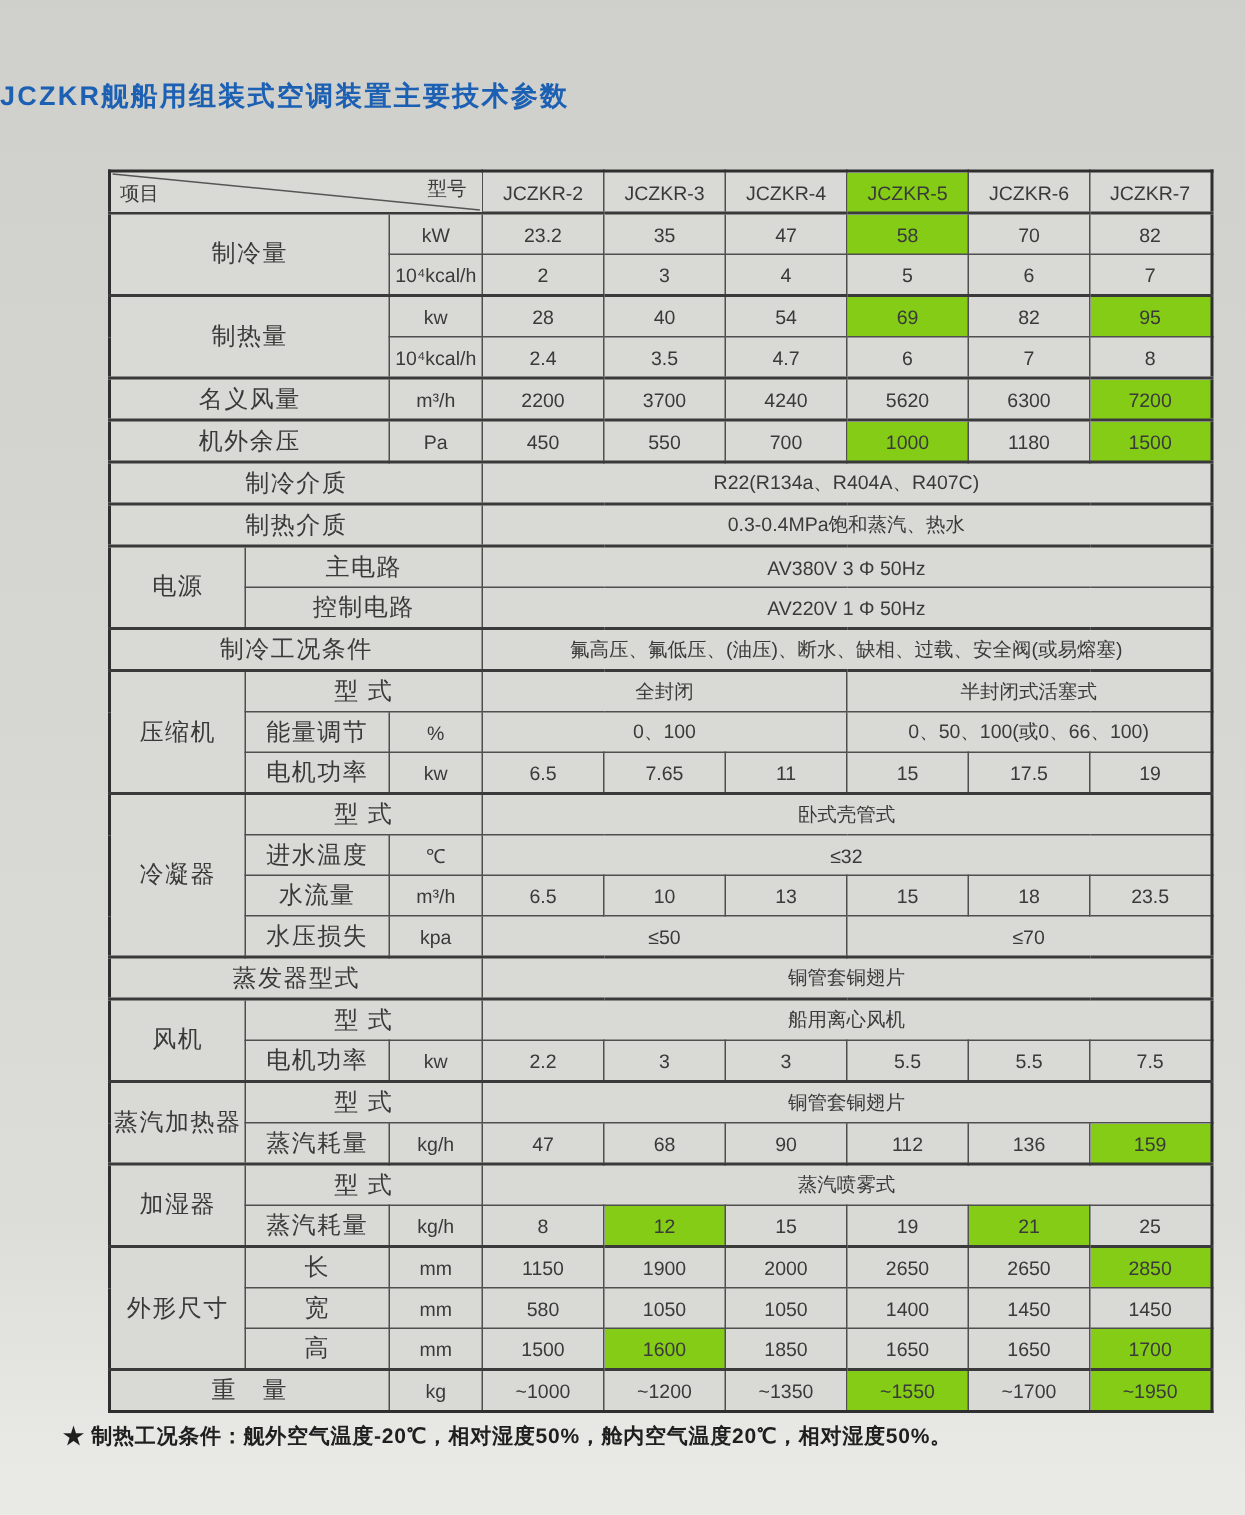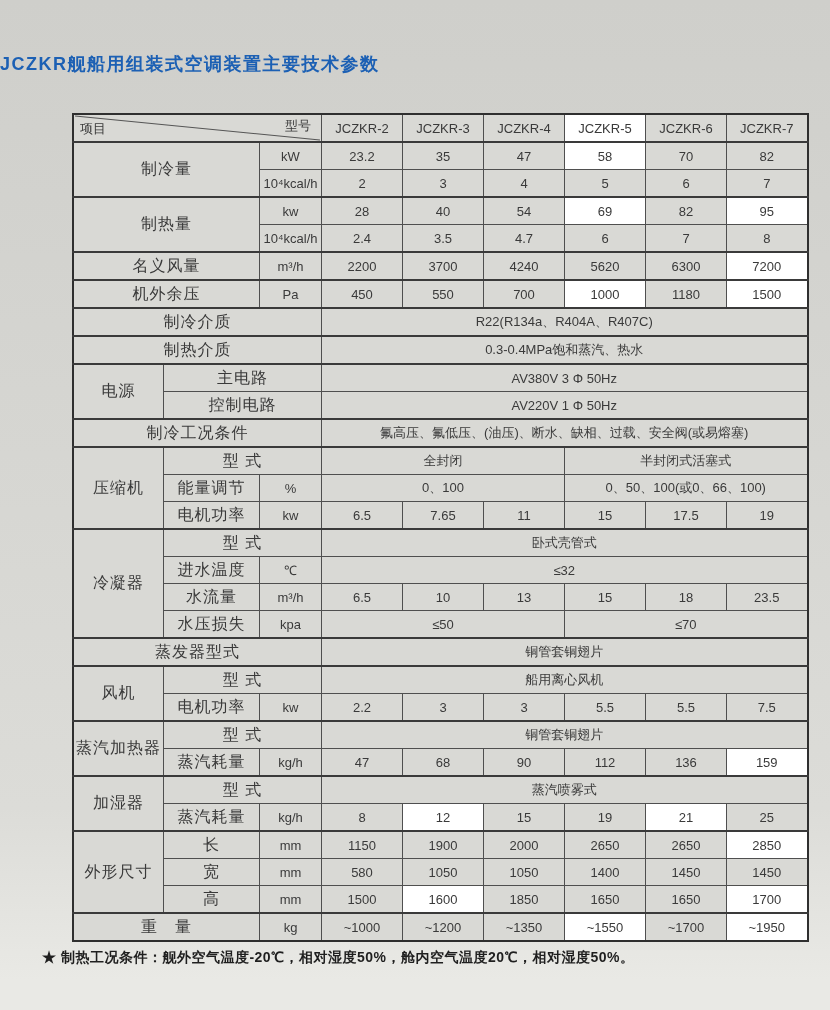--- a/index.html
+++ b/index.html
@@ -15,21 +15,21 @@
   table.spec{
     position:absolute;top:113px;left:56px;border-collapse:collapse;table-layout:fixed;
     border:2px solid #2f2f2f;background:#d9d9d5;margin-left:16px;
   }
   table.spec td{
     border:1px solid #4f4f4f;height:26px;text-align:center;vertical-align:middle;
     font-size:13px;padding:0 2px;background:#d9d9d5;color:#3a3a3a;
     overflow:hidden;white-space:nowrap;
   }
   table.spec td.lab{font-size:16px;letter-spacing:1px;}
-  table.spec td.hl{background:#ffffff;}
+  table.spec td.hl{background:#84cc16;}
   table.spec tr.grp td{border-top:2px solid #3a3a3a;}
   td.corner{position:relative;padding:0;}
   .corner-item{position:absolute;left:6px;bottom:3px;font-size:13px;}
   .corner-model{position:absolute;right:10px;top:2px;font-size:13px;}
   .corner-svg{position:absolute;left:0;top:0;width:100%;height:100%;}
   .notes{
     position:absolute;left:42px;top:946px;width:760px;
     font-size:14px;font-weight:bold;color:#1f1f1f;line-height:22px;letter-spacing:0.5px;
   }
 </style>

